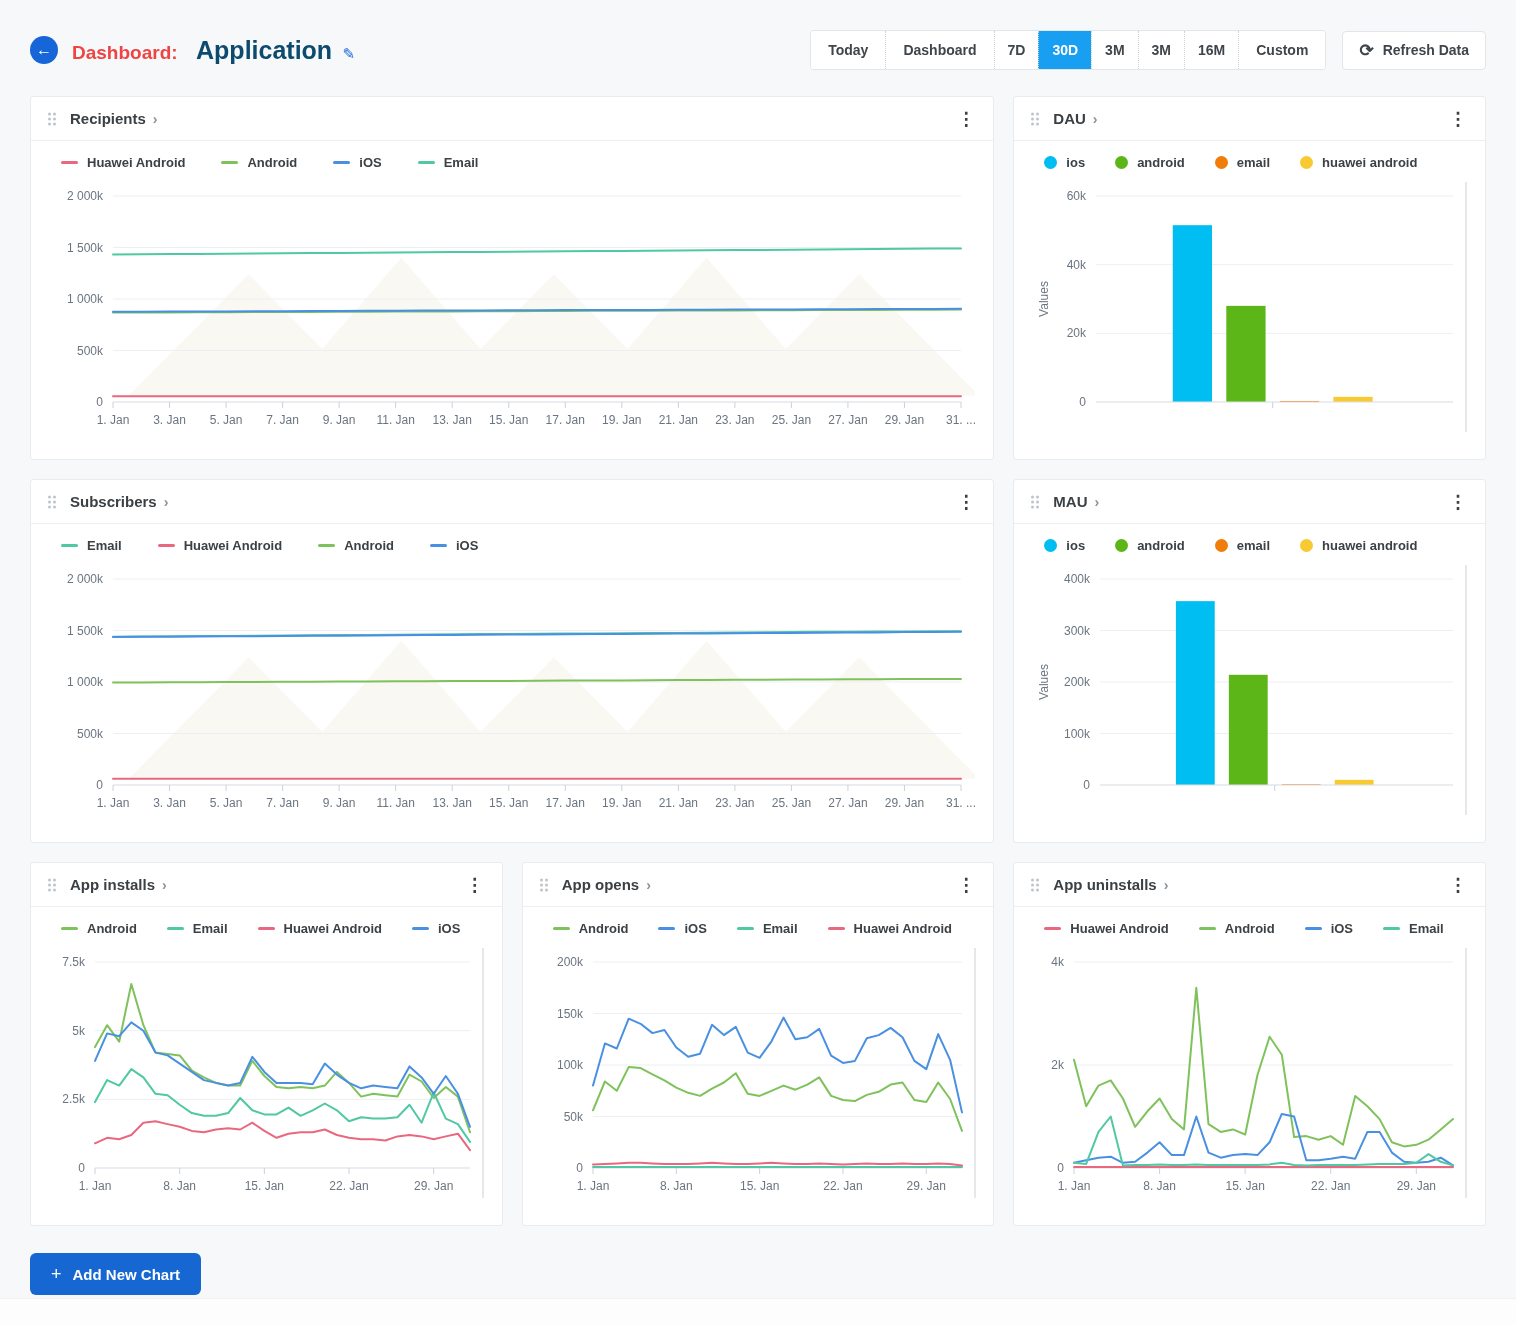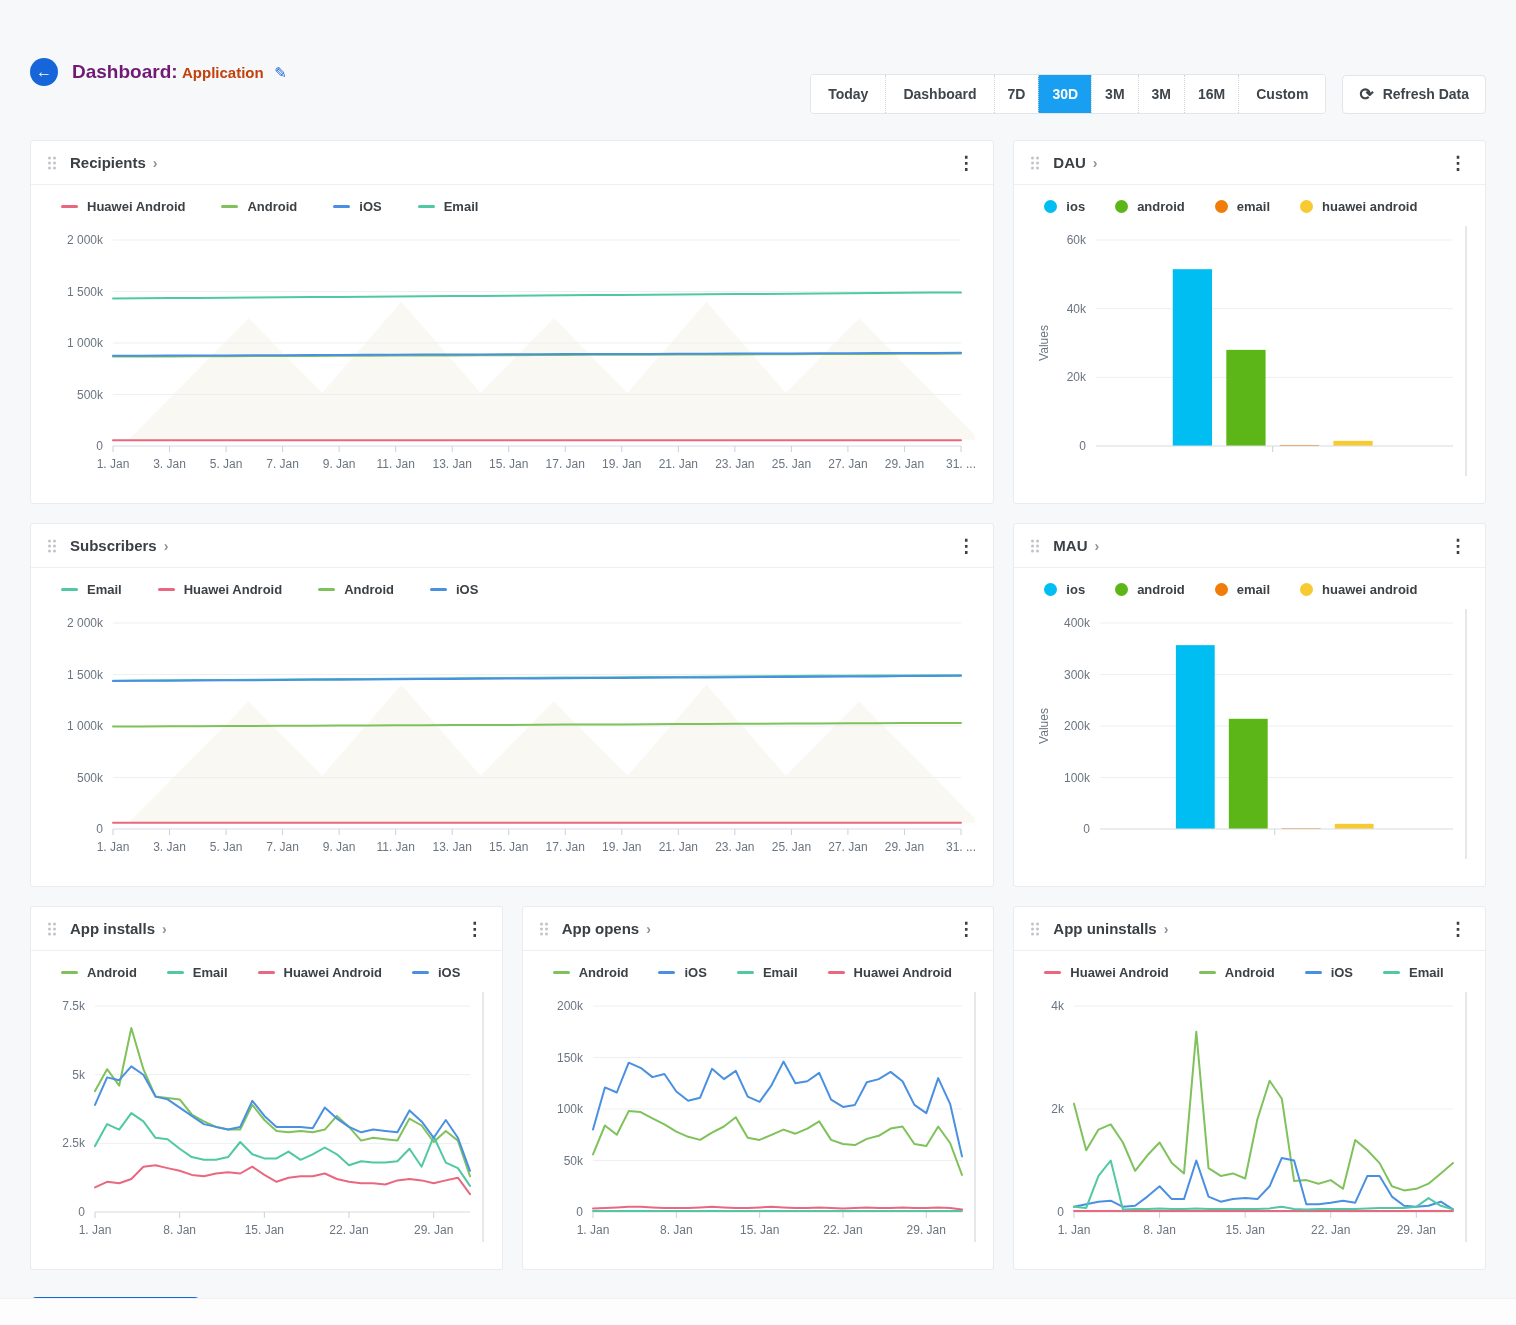--- a/index.html
+++ b/index.html
@@ -4,24 +4,24 @@
 <style>
   * { margin:0; padding:0; box-sizing:border-box; }
   body { background:#eef0f2; }
   .page { width:1516px; height:1325px; background:#f7f8f9; position:relative;
           font-family:"Liberation Sans", sans-serif; color:#3b4045; overflow:hidden; }
   
   .topbar { display:flex; align-items:center; justify-content:space-between; padding:30px 30px 18px 30px; }
   .topbar-left { display:flex; align-items:center; gap:14px; }
   .back-btn { width:28px; height:28px; border-radius:50%; background:#1766d9; color:#fff;
               display:flex; align-items:center; justify-content:center; font-size:16px; cursor:pointer; }
-  .page-title { font-size:19px; font-weight:700; color:#701a75;margin-top:18px; }
-  .dash-name { font-size:15px; font-weight:700; color:#c2410c; margin-left:0; cursor:pointer; }
+  .page-title { font-size:19px; font-weight:700; color:#ef4444;margin-top:18px; }
+  .dash-name { font-size:25px; font-weight:700; color:#0c4a6e; margin-left:14px; cursor:pointer; }
   .edit-ic { color:#1766d9; font-size:15px; margin-left:6px; cursor:pointer; }
-  .topbar-right { display:flex; align-items:center; gap:16px;margin-top:44px; }
+  .topbar-right { display:flex; align-items:center; gap:16px; }
   .range-group { display:flex; background:#fff; border:1px solid #e2e5e9; border-radius:4px; overflow:hidden; }
   .range-btn { padding:11px 17px; font-size:14px; font-weight:700; color:#3f454b; background:#fff;
                border:none; border-left:1px dotted #cfd4da; cursor:pointer; white-space:nowrap; }
   .range-btn:first-child { border-left:none; }
   .range-btn.narrow { padding:11px 13px; }
   .range-btn.active { background:#189ff2; color:#fff;text-align:center; }
   .refresh-btn { display:flex; align-items:center; gap:9px; background:#fff; border:1px solid #e2e5e9;
                  border-radius:4px; padding:10px 16px; font-size:14px; font-weight:700; color:#3f454b; cursor:pointer; }
   .refresh-ic { font-size:17px; line-height:1; color:#3f454b; }
   

